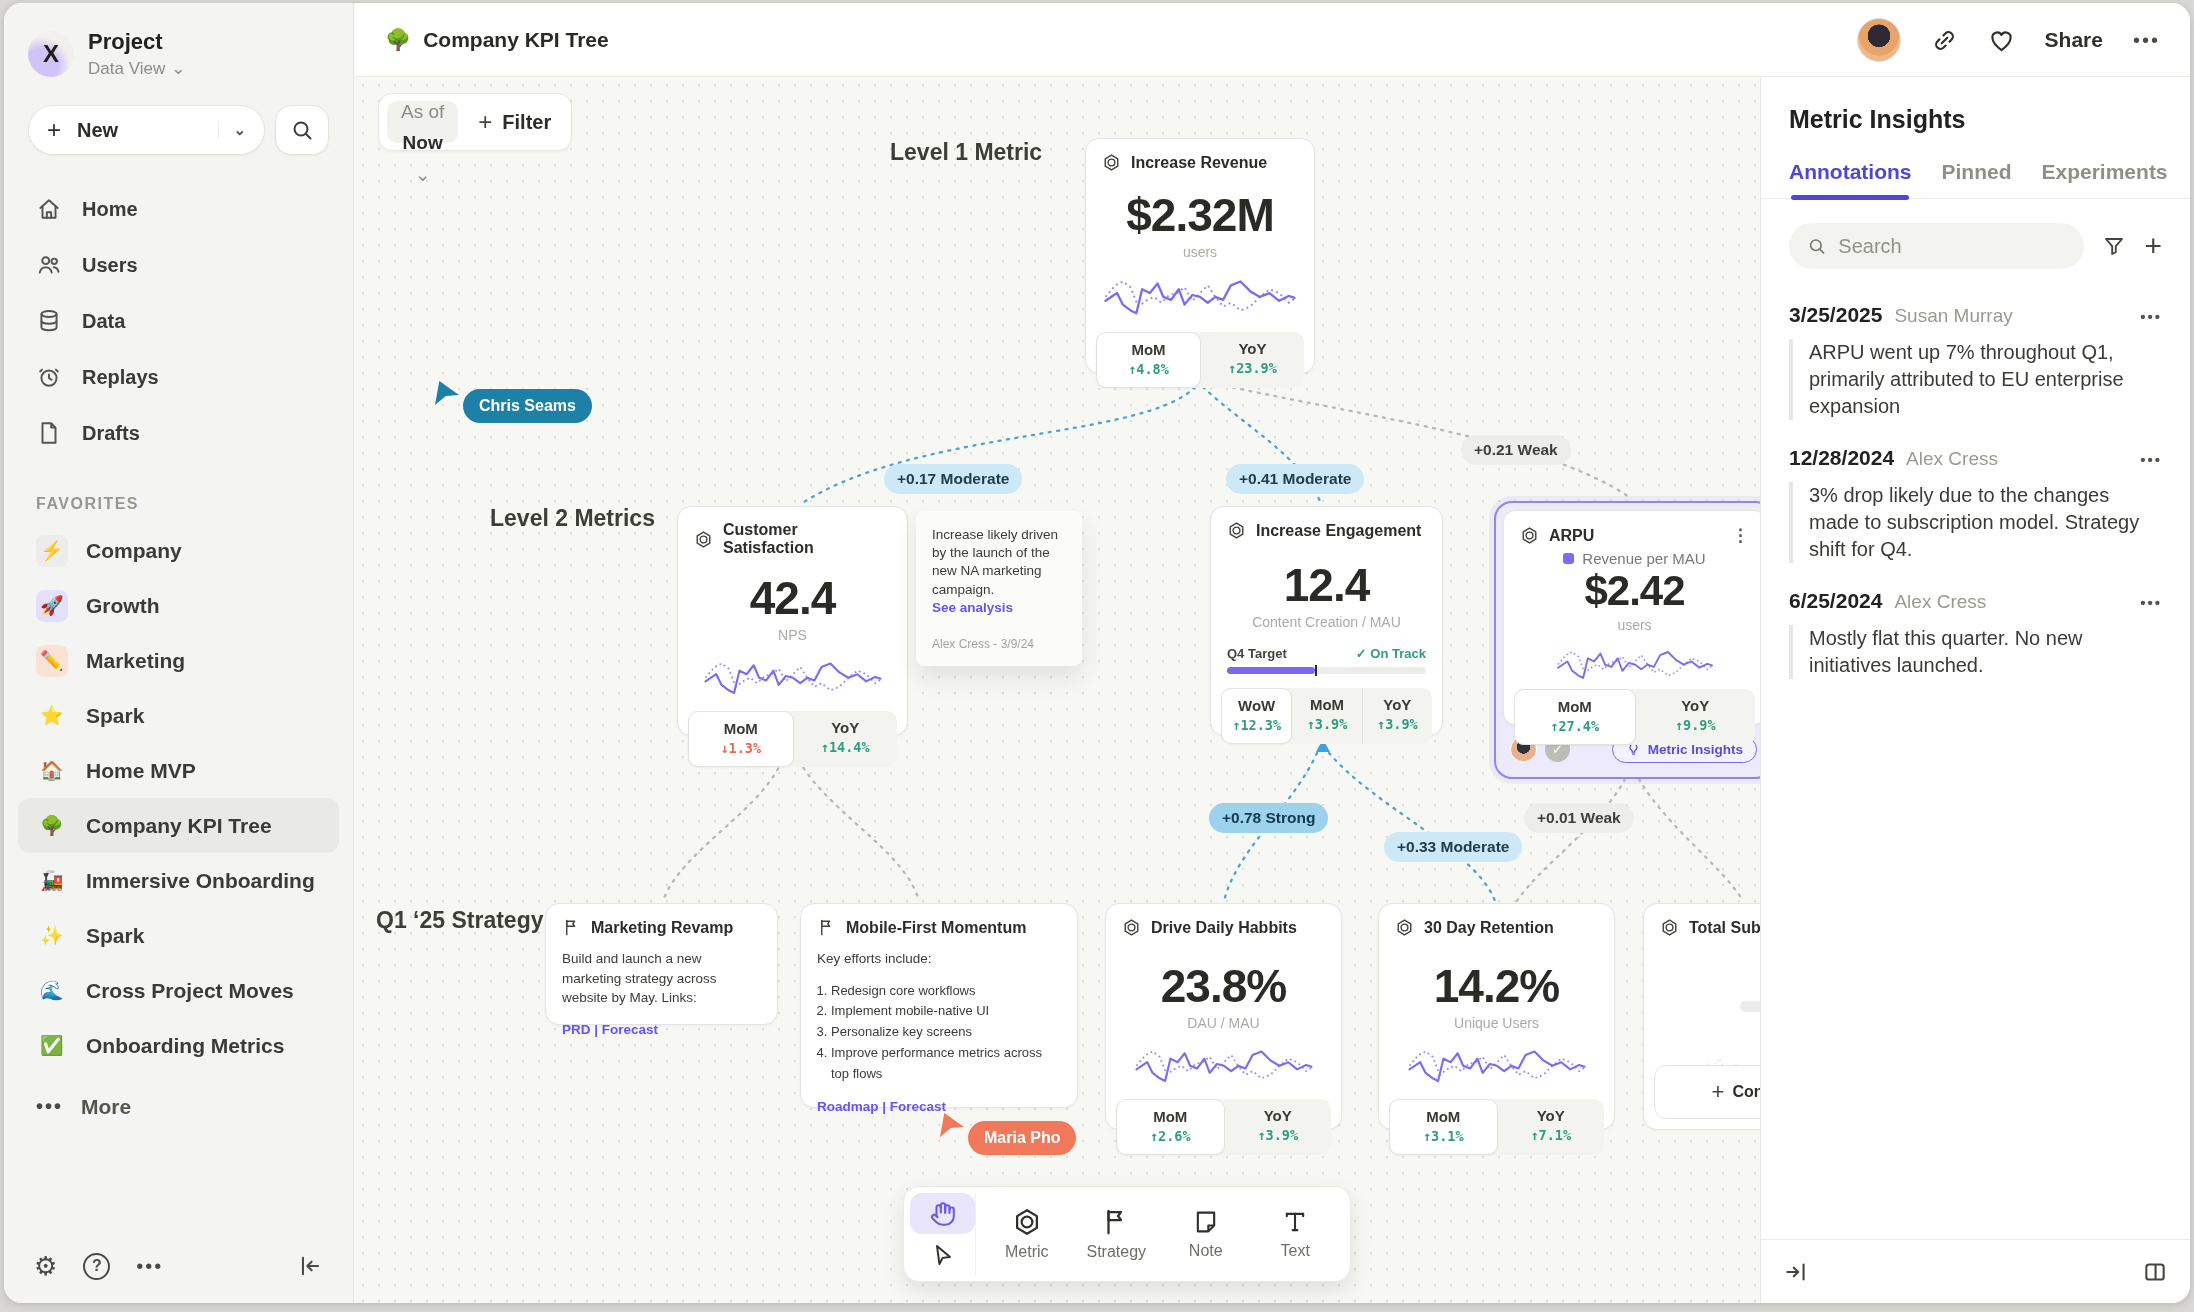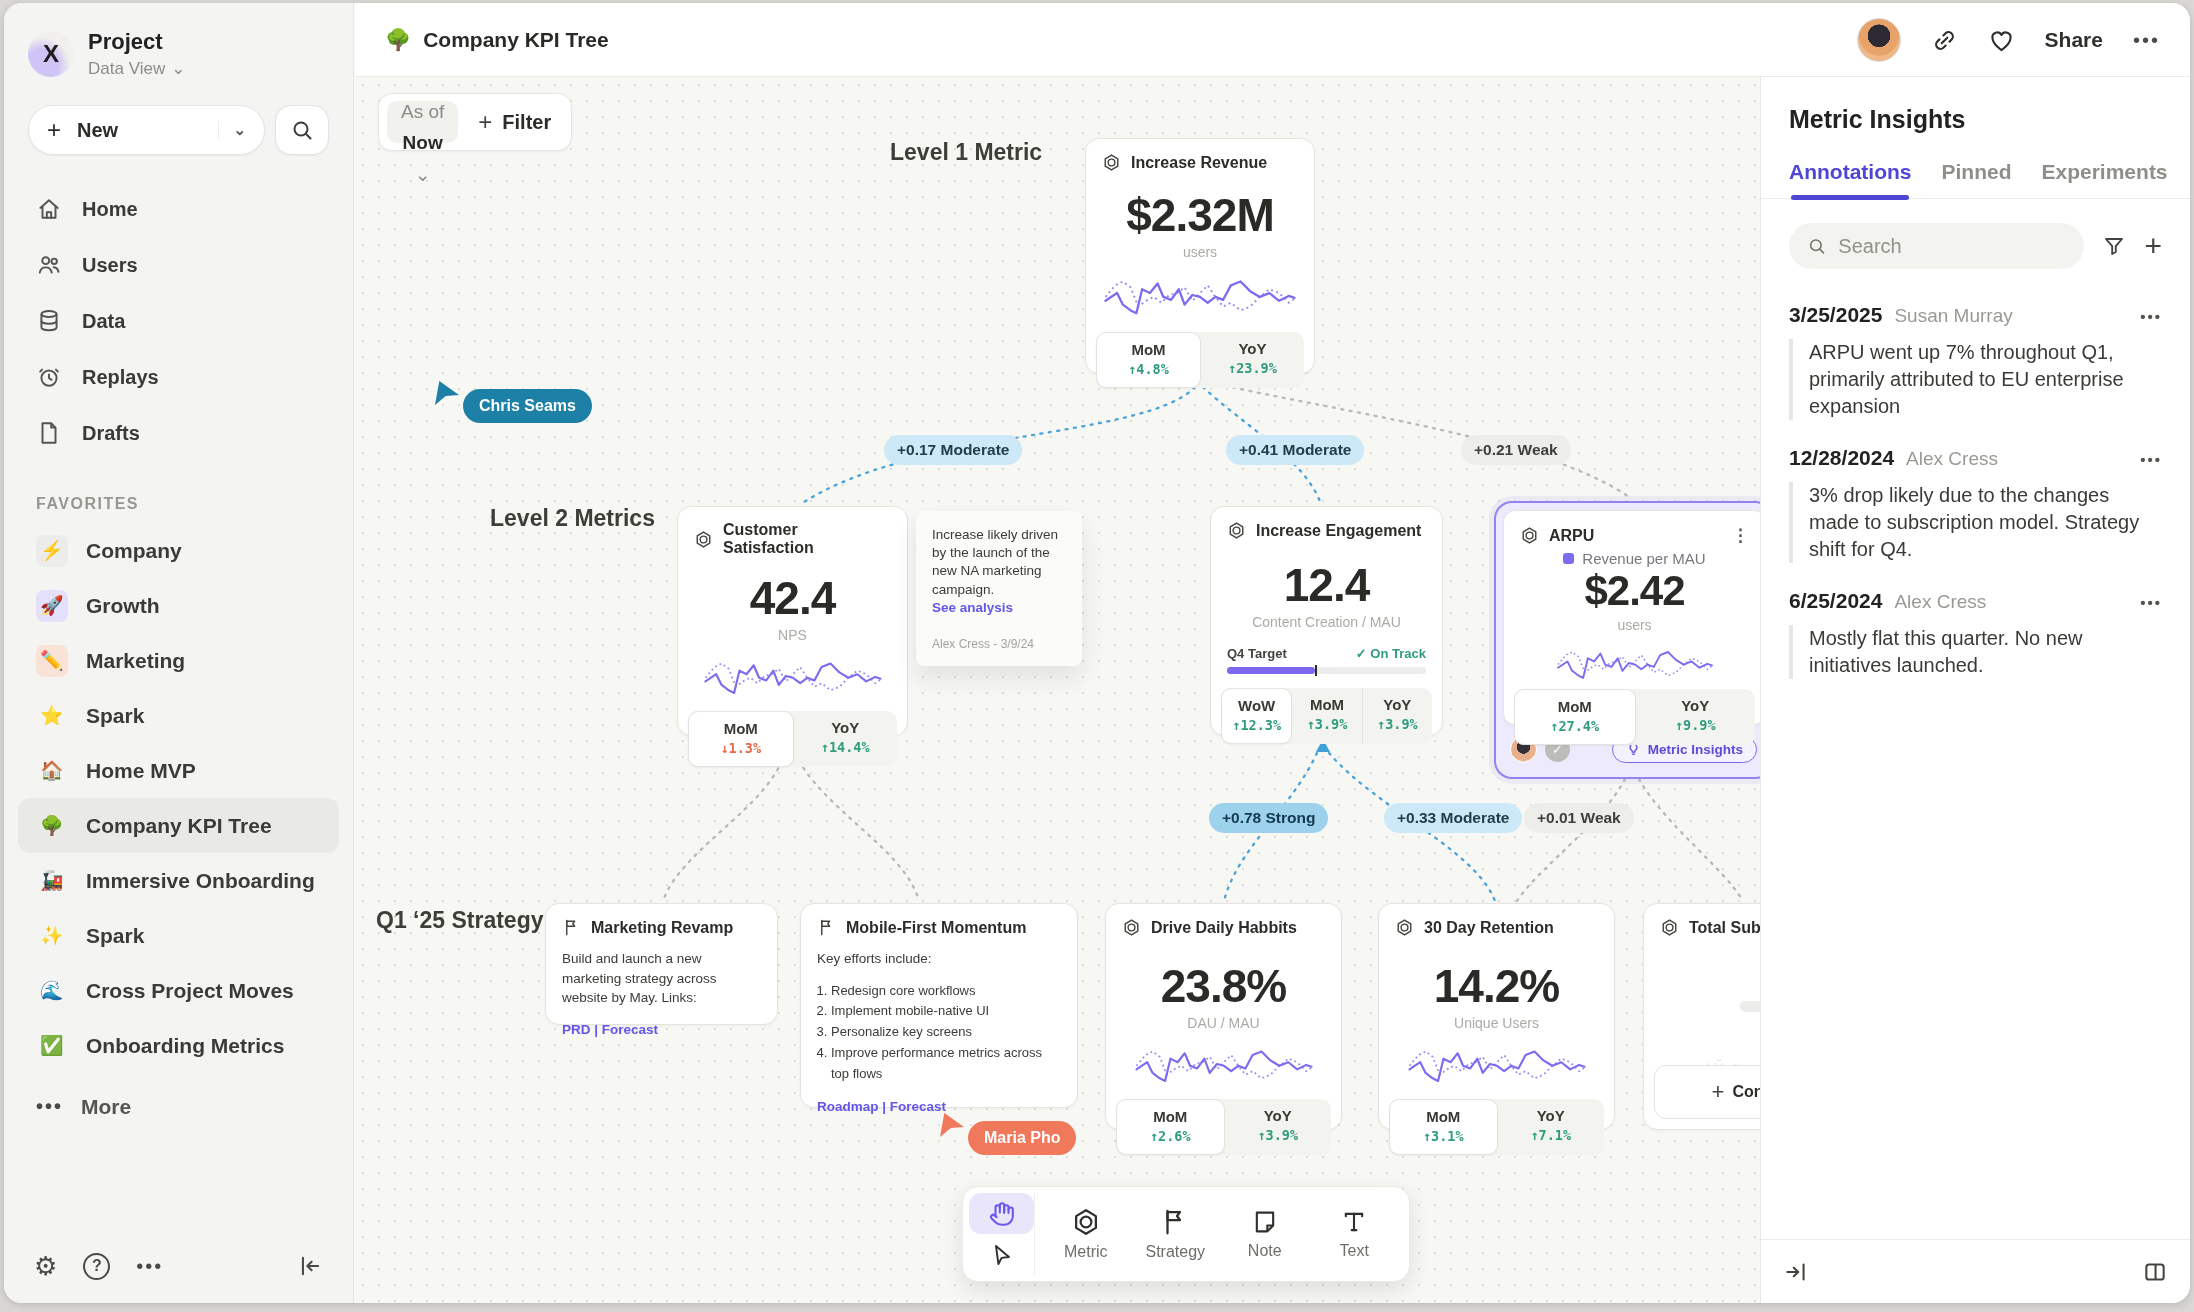--- a/index.html
+++ b/index.html
@@ -83,33 +83,33 @@
   .note-card { position:absolute; background:#fbfbf9; border-radius:8px; box-shadow:0 12px 26px rgba(0,0,0,.09); padding:15px 16px; width:166px; }
   .note-card .ntext { font-size:13.5px; color:#3b3b37; line-height:1.35; }
   .note-card .nlink { font-size:13.5px; font-weight:700; color:#6455ec; margin-top:1px; }
   .note-card .nby { font-size:12px; color:#a3a39d; margin-top:22px; }
 
   .strat-body { padding:12px 16px 0; font-size:13.5px; color:#3b3b37; line-height:1.45; }
   .strat-links { padding:14px 16px 14px; font-size:13.5px; font-weight:700; color:#6455ec; }
   .strat-list { padding:12px 16px 0 30px; font-size:13px; color:#3b3b37; line-height:1.6; }
 
   .edge-pill { position:absolute; font-size:15.5px; font-weight:700; padding:6px 13px; border-radius:999px; white-space:nowrap; }
-  .edge-pill.moderate { background:#cde9f7; color:#223c4e; }
+  .edge-pill.moderate { background:#cde9f7; color:#223c4e;margin-top:29px; }
   .edge-pill.strong { background:#9cd2ec; color:#13384f; }
   .edge-pill.weak { background:#ededea; color:#3f3f3b; }
 
   .cursor { position:absolute; display:flex; align-items:flex-start; }
   .cursor-arrow { width:24px; height:24px; clip-path:polygon(0 100%, 18% 0, 100% 58%, 45% 62%); }
   .cursor-pill { margin:8px 0 10px 4px; color:#fff; font-size:16px; font-weight:700; padding:8px 16px; border-radius:999px; white-space:nowrap; }
 
   .placeholder-bars { display:flex; gap:8px; justify-content:flex-start; padding:64px 0 0 96px; }
   .ph { width:40px; height:11px; border-radius:5px; background:#ececea; }
   .connect-btn { position:absolute; left:10px; right:10px; bottom:10px; height:54px; background:#fff; border:1px solid #e4e4e0; border-radius:12px; display:flex; align-items:center; justify-content:center; gap:8px; font-size:16px; font-weight:700; color:#2c2c29; }
 
-  .toolbar { position:absolute; left:607px; top:1109px; width:448px; height:96px; background:#fff; border:1px solid #eaeae6; border-radius:16px; box-shadow:0 8px 22px rgba(0,0,0,.10); display:flex; padding:6px 10px 6px 6px; }
+  .toolbar { position:absolute; left:548px; top:1109px; width:448px; height:96px; background:#fff; border:1px solid #eaeae6; border-radius:16px; box-shadow:0 8px 22px rgba(0,0,0,.10); display:flex; padding:6px 10px 6px 6px; }
   .tool-col { width:66px; display:flex; flex-direction:column; border-right:1px solid #f0f0ec; margin-right:6px; }
   .tool-cell { flex:1; display:flex; align-items:center; justify-content:center; border-radius:12px; color:#2f2f2b; }
   .tool-cell.sel { background:#e9e6fb; color:#6a58ee; }
   .tool { flex:1; display:flex; flex-direction:column; align-items:center; justify-content:center; gap:6px; color:#2f2f2b; }
   .tool .tl { font-size:16px; color:#6e6e68; }
 
   
   .panel { position:absolute; right:0; top:74px; width:430px; bottom:0; background:#fff; border-left:1px solid #e8e8e4; }
   .panel-title { padding:28px 28px 0; font-size:25px; font-weight:700; color:#222; }
   .tabs { display:flex; gap:30px; padding:26px 28px 0; border-bottom:1px solid #ececea; }

